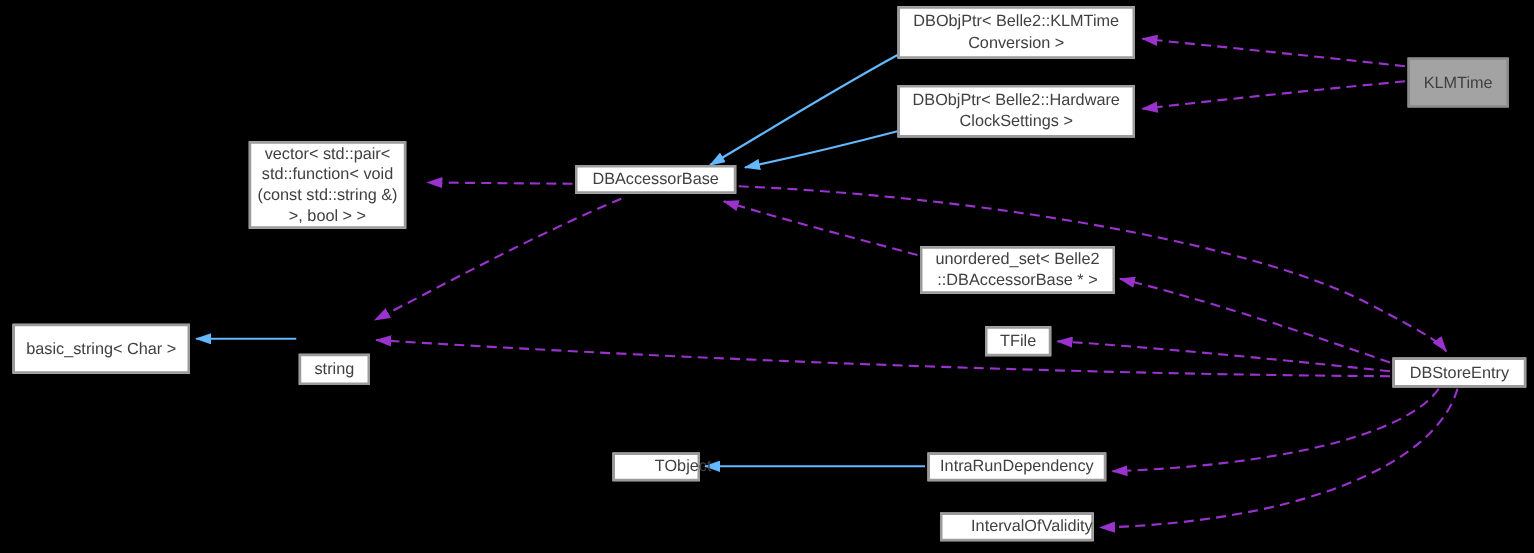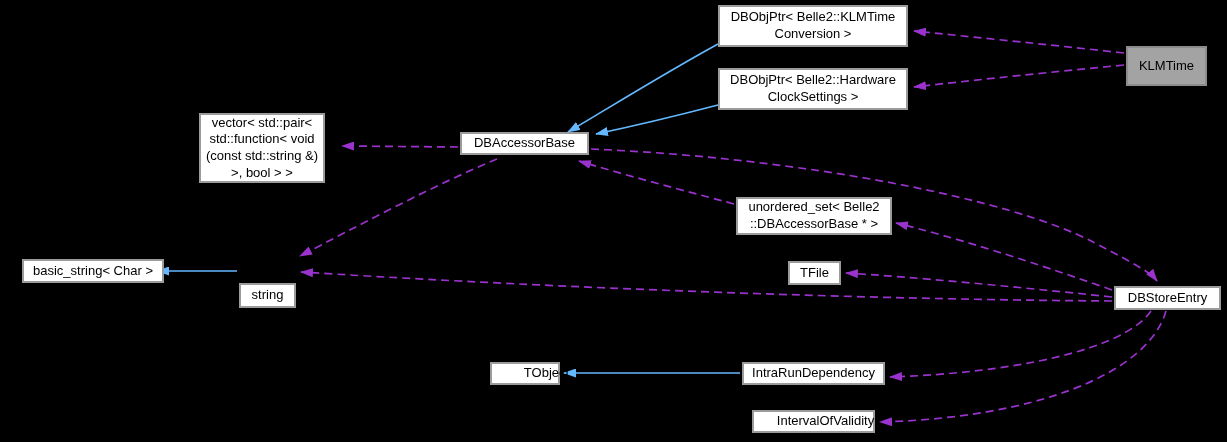--- a/index.html
+++ b/index.html
@@ -24,21 +24,21 @@
   }
   .node {
     position: absolute;
     box-sizing: border-box;
     display: flex;
     align-items: center;
     justify-content: center;
     text-align: center;
     background: #ffffff;
     border: 2px solid #9b9b9b;
-    color: #000000;
+    color: #404040;
     font-size: 13px;
     line-height: 1.28;
     white-space: pre-line;
     cursor: pointer;
   }
   .node.highlight {
     background: #a3a3a3;
     border-color: #8c8c8c;
   }
   .edge-usage {
@@ -97,21 +97,21 @@
   <div class="node" style="left:199px; top:113px; width:126px; height:70px;">vector&lt; std::pair&lt;
 std::function&lt; void
 (const std::string &amp;)
 &gt;, bool &gt; &gt;</div>
 
   <div class="node" style="left:460px; top:132px; width:129px; height:23px;">DBAccessorBase</div>
 
   <div class="node" style="left:736px; top:197px; width:156px; height:38px;">unordered_set&lt; Belle2
 ::DBAccessorBase * &gt;</div>
 
-  <div class="node" style="left:10px; top:259px; width:142px; height:24px;margin-left:12px;">basic_string&lt; Char &gt;</div>
+  <div class="node" style="left:10px; top:259px; width:142px; height:40px;">basic_string&lt; Char &gt;</div>
 
   <div class="node" style="left:239px; top:259px; width:57px; height:25px;margin-top:24px;">string</div>
 
   <div class="node" style="left:788px; top:261px; width:53px; height:24px;">TFile</div>
 
   <div class="node" style="left:1114px; top:286px; width:107px; height:24px;">DBStoreEntry</div>
 
   <div class="node" style="left:490px; top:362px; width:70px; height:23px;padding-left:43px;">TObject</div>
 
   <div class="node" style="left:742px; top:362px; width:143px; height:23px;">IntraRunDependency</div>

